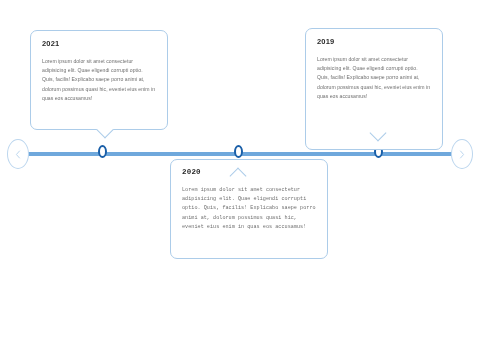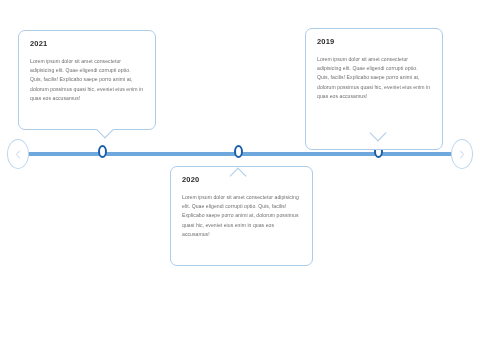--- a/index.html
+++ b/index.html
@@ -95,23 +95,23 @@
     
     border-top: none;
     border-left: none;
   }
   .notch.up {
     
     border-bottom: none;
     border-right: none;
   }
 
-  #card-2021 { left: 18px;  top: 30px;  width: 138px; height: 100px; }
+  #card-2021 { left: 30px;  top: 30px;  width: 138px; height: 100px; }
   #card-2019 { left: 305px; top: 28px;  width: 138px; height: 122px; }
-  #card-2020 { left: 170px; top: 166px; width: 143px; height: 100px; }
+  #card-2020 { left: 170px; top: 159px; width: 158px; height: 100px; font-family: Liberation Mono, monospace; }
 
   #notch-2021 { left: 99px;  top: 124px; }
   #notch-2019 { left: 372px; top: 127px; }
   #notch-2020 { left: 232px; top: 170px; }
 </style>
 </head>
 <body>
 
 <div id="stage">
 

